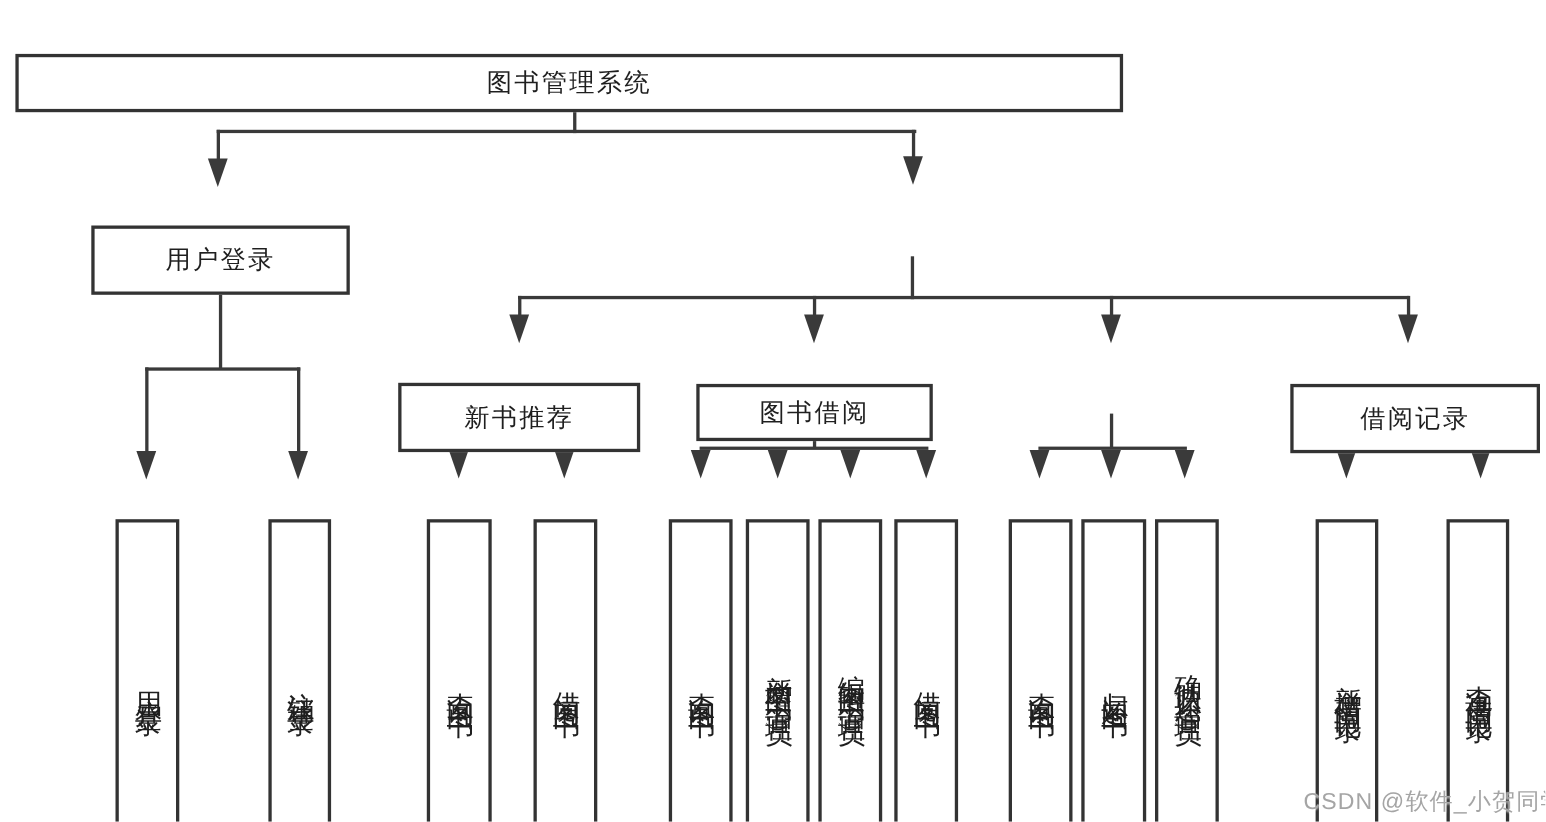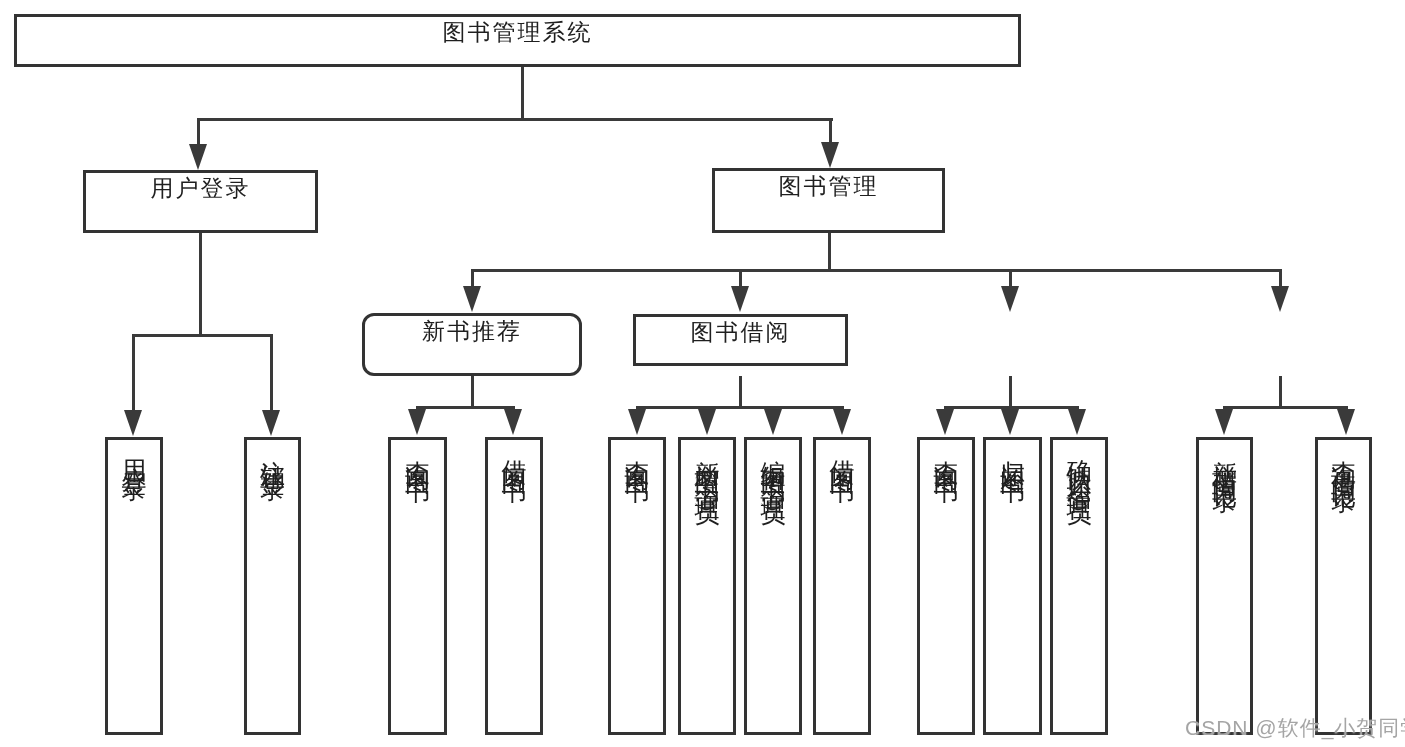--- a/index.html
+++ b/index.html
@@ -11,22 +11,24 @@
     font-family: "Liberation Sans", sans-serif;
     color: #1f1f1f;
     overflow: hidden;
   }
   .box {
     position: absolute;
     box-sizing: border-box;
     border: 3px solid #333333;
     background: #ffffff;
     display: flex;
+    align-items: center;
     justify-content: center;
     z-index: 2;
+    margin-top: 35px;
   }
   .box .lbl {
     font-size: 23px;
     letter-spacing: 2px;
     white-space: nowrap;
   }
   .box.v .lbl {
     writing-mode: vertical-lr;
     text-orientation: mixed;
     font-size: 25px;
@@ -72,47 +74,47 @@
   <div class="line" style="left:521px; top:67px; width:3px; height:54px;"></div>
   <div class="line" style="left:197px; top:118px; width:636px; height:3px;"></div>
   <div class="line" style="left:197px; top:118px; width:3px; height:28px;"></div>
   <div class="arrow" style="left:189px; top:144px;"></div>
   <div class="line" style="left:829px; top:118px; width:3px; height:26px;"></div>
   <div class="arrow" style="left:821px; top:142px;"></div>
 
   <div class="box" style="left:83px; top:170px; width:235px; height:63px;">
     <span class="lbl">用户登录</span>
   </div>
-  <div class="box" style="left:712px; top:168px; width:233px; height:65px;">
-    <span class="lbl">图书管理</span>
-  </div>
 
   <div class="line" style="left:199px; top:233px; width:3px; height:103px;"></div>
   <div class="line" style="left:132px; top:334px; width:141px; height:3px;"></div>
   <div class="line" style="left:132px; top:334px; width:3px; height:78px;"></div>
   <div class="arrow" style="left:124px; top:410px;"></div>
   <div class="line" style="left:270px; top:334px; width:3px; height:78px;"></div>
   <div class="arrow" style="left:262px; top:410px;"></div>
 
   <div class="line" style="left:828px; top:233px; width:3px; height:39px;"></div>
   <div class="line" style="left:471px; top:269px; width:810px; height:3px;"></div>
   <div class="line" style="left:471px; top:269px; width:3px; height:19px;"></div>
   <div class="arrow" style="left:463px; top:286px;"></div>
   <div class="line" style="left:739px; top:269px; width:3px; height:19px;"></div>
   <div class="arrow" style="left:731px; top:286px;"></div>
   <div class="line" style="left:1009px; top:269px; width:3px; height:19px;"></div>
   <div class="arrow" style="left:1001px; top:286px;"></div>
   <div class="line" style="left:1279px; top:269px; width:3px; height:19px;"></div>
   <div class="arrow" style="left:1271px; top:286px;"></div>
 
-  <div class="box" style="left:362px; top:313px; width:220px; height:63px;border-radius:12px;">
+  <div class="box" style="left:362px; top:313px; width:220px; height:63px;">
     <span class="lbl">新书推荐</span>
   </div>
   <div class="box" style="left:633px; top:314px; width:215px; height:52px;">
     <span class="lbl">图书借阅</span>
+  </div>
+  <div class="box" style="left:1173px; top:314px; width:227px; height:63px;">
+    <span class="lbl">借阅记录</span>
   </div>
 
   <div class="line" style="left:471px; top:376px; width:3px; height:32px;"></div>
   <div class="line" style="left:416px; top:406px; width:99px; height:3px;"></div>
   <div class="arrow" style="left:408px; top:409px;"></div>
   <div class="arrow" style="left:504px; top:409px;"></div>
 
   <div class="line" style="left:739px; top:376px; width:3px; height:32px;"></div>
   <div class="line" style="left:636px; top:406px; width:208px; height:3px;"></div>
   <div class="arrow" style="left:628px; top:409px;"></div>

